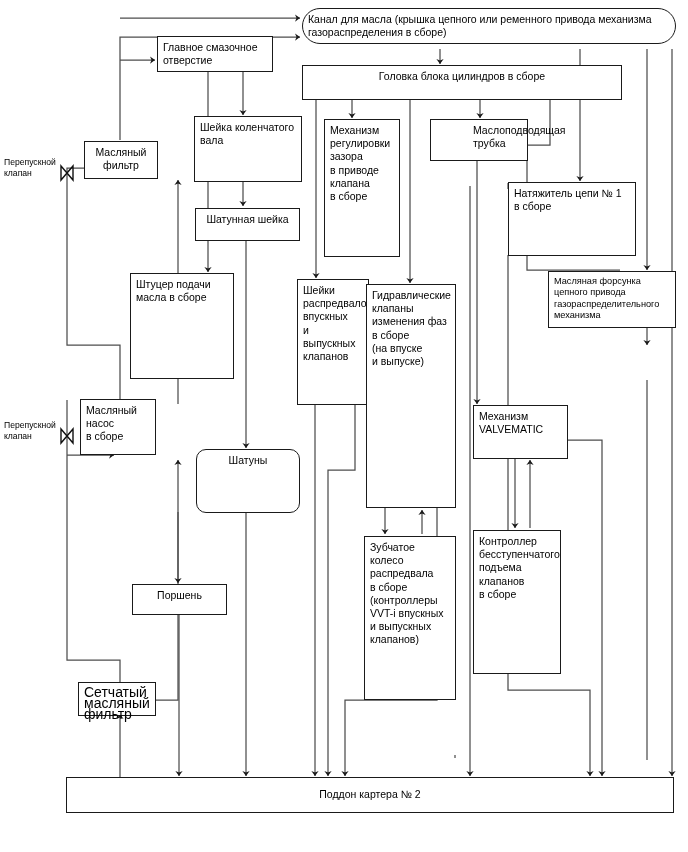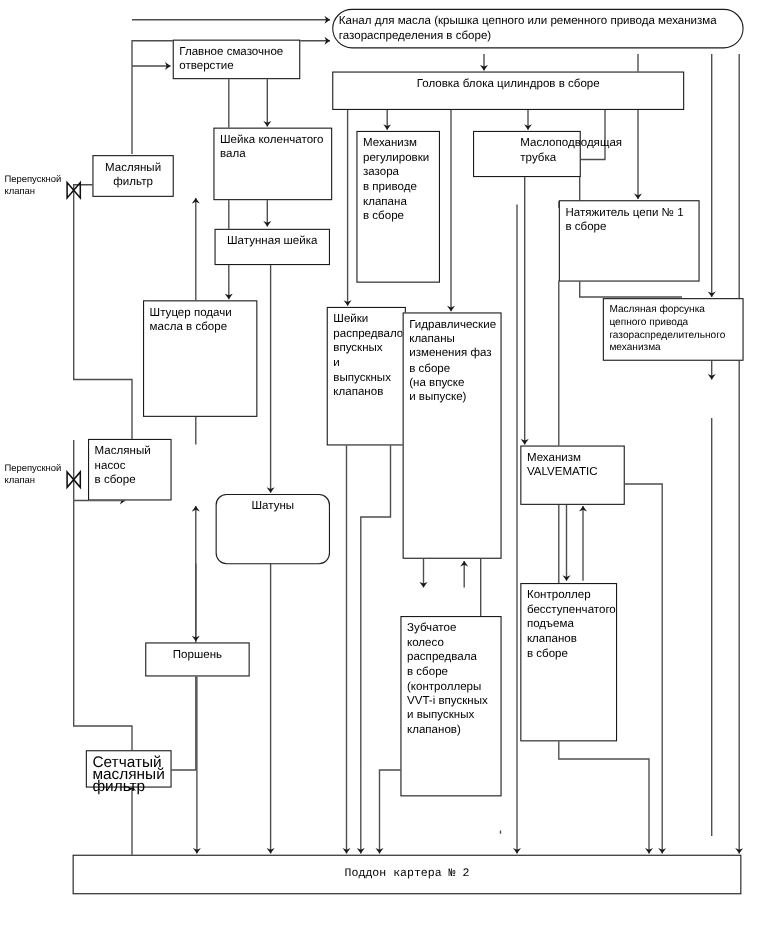--- a/index.html
+++ b/index.html
@@ -1,21 +1,21 @@
 <!DOCTYPE html>
 <html><head>
 <meta charset="utf-8">
 <style>
   html,body{margin:0;padding:0;background:#fff;}
   #canvas{position:relative;width:688px;height:852px;background:#fff;
     font-family:"Liberation Sans",sans-serif;overflow:hidden;}
   .box{position:absolute;box-sizing:border-box;border:1.3px solid #1a1a1a;background:#fff;
     font-size:10.5px;line-height:13.2px;color:#000;padding:4px 5px;z-index:3;white-space:pre-line;}
   .box.ctr{text-align:center;}
-  .box.vctr{display:flex;align-items:center;justify-content:center;padding:2px 4px;font-family:Liberation Mono, monospace;}
+  .box.vctr{display:flex;align-items:center;justify-content:center;padding:2px 4px;}
   .lbl{position:absolute;font-size:8.6px;line-height:10.5px;color:#000;z-index:3;white-space:pre-line;}
   svg#wires{position:absolute;left:0;top:0;width:688px;height:852px;z-index:1;}
 </style>
 </head>
 <body>
 
 <div id="canvas">
 
   <svg id="wires" viewBox="0 0 688 852">
     <defs>
@@ -156,21 +156,21 @@
 
   <div class="box" style="left:80px;top:399px;width:76px;height:56px;">Масляный
 насос
 в сборе</div>
 
   <div class="box" style="left:473px;top:405px;width:95px;height:54px;">Механизм
 VALVEMATIC</div>
 
   <div class="box ctr" style="left:196px;top:449px;width:104px;height:64px;border-radius:10px;">Шатуны</div>
 
-  <div class="box" style="left:364px;top:560px;width:92px;height:164px;">Зубчатое колесо
+  <div class="box" style="left:364px;top:536px;width:92px;height:164px;">Зубчатое колесо
 распредвала
 в сборе
 (контроллеры
 VVT-i впускных
 и выпускных
 клапанов)</div>
 
   <div class="box" style="left:473px;top:530px;width:88px;height:144px;">Контроллер
 бесступенчатого
 подъема

